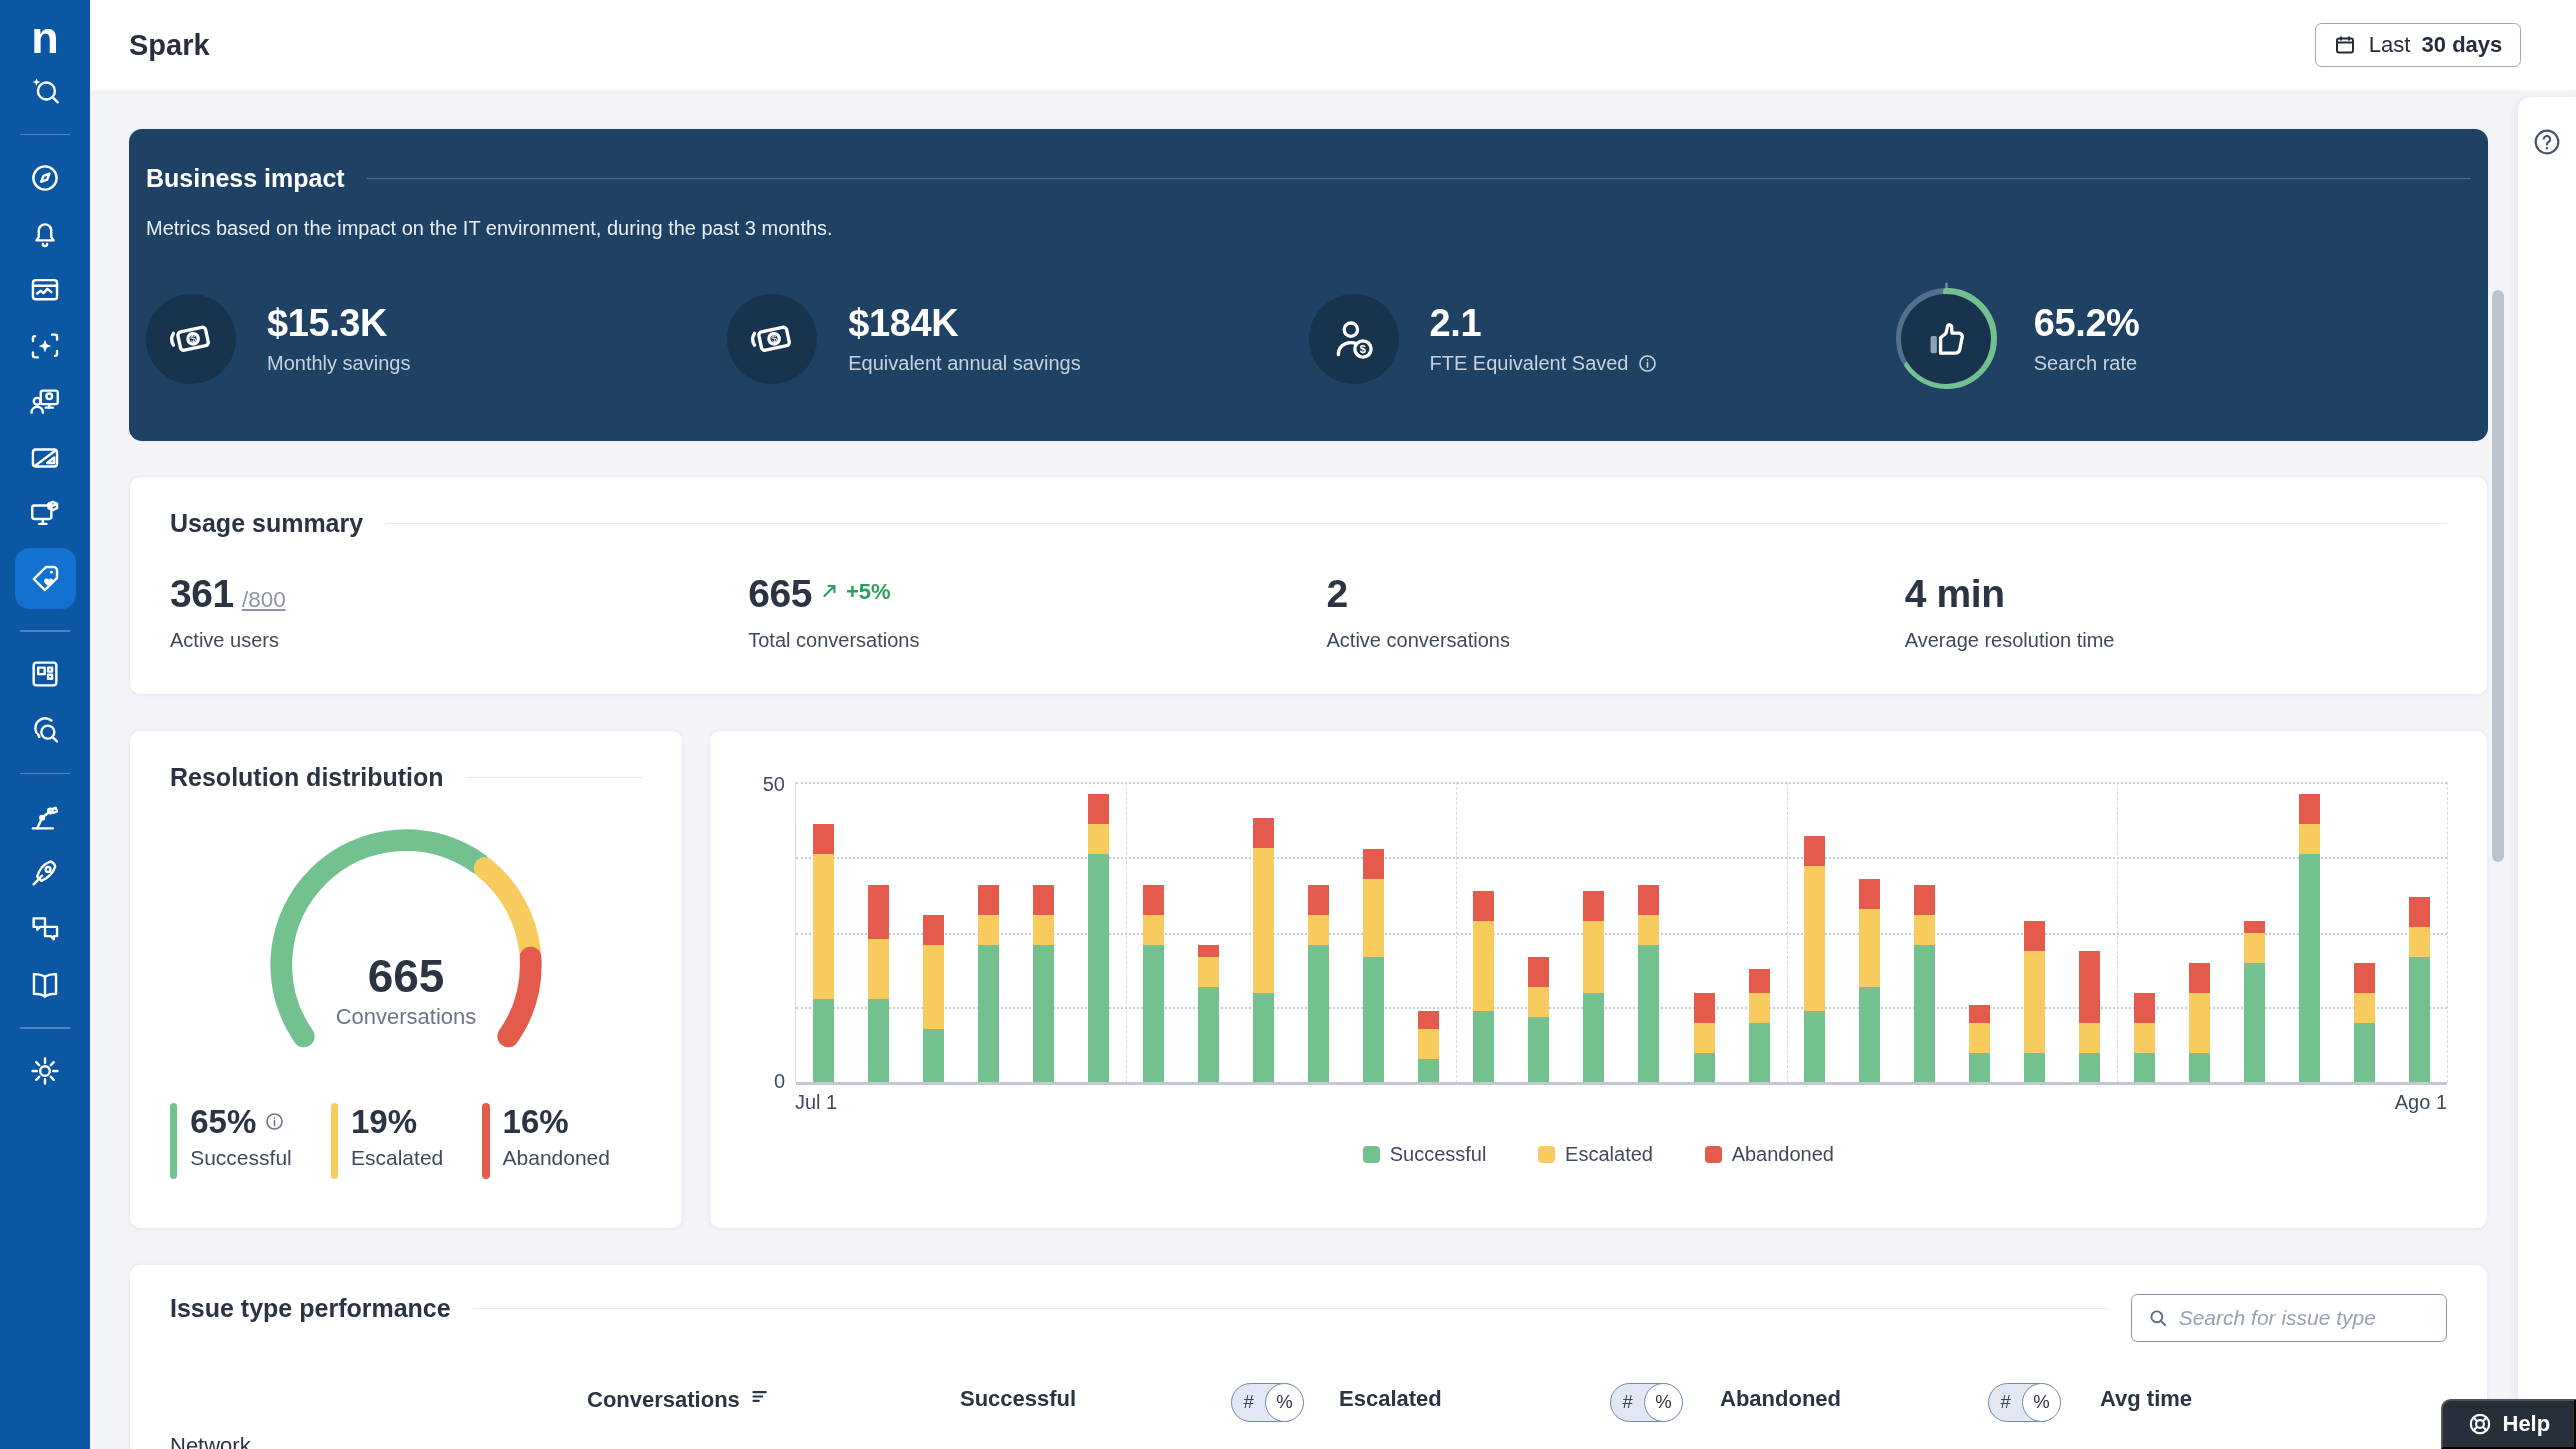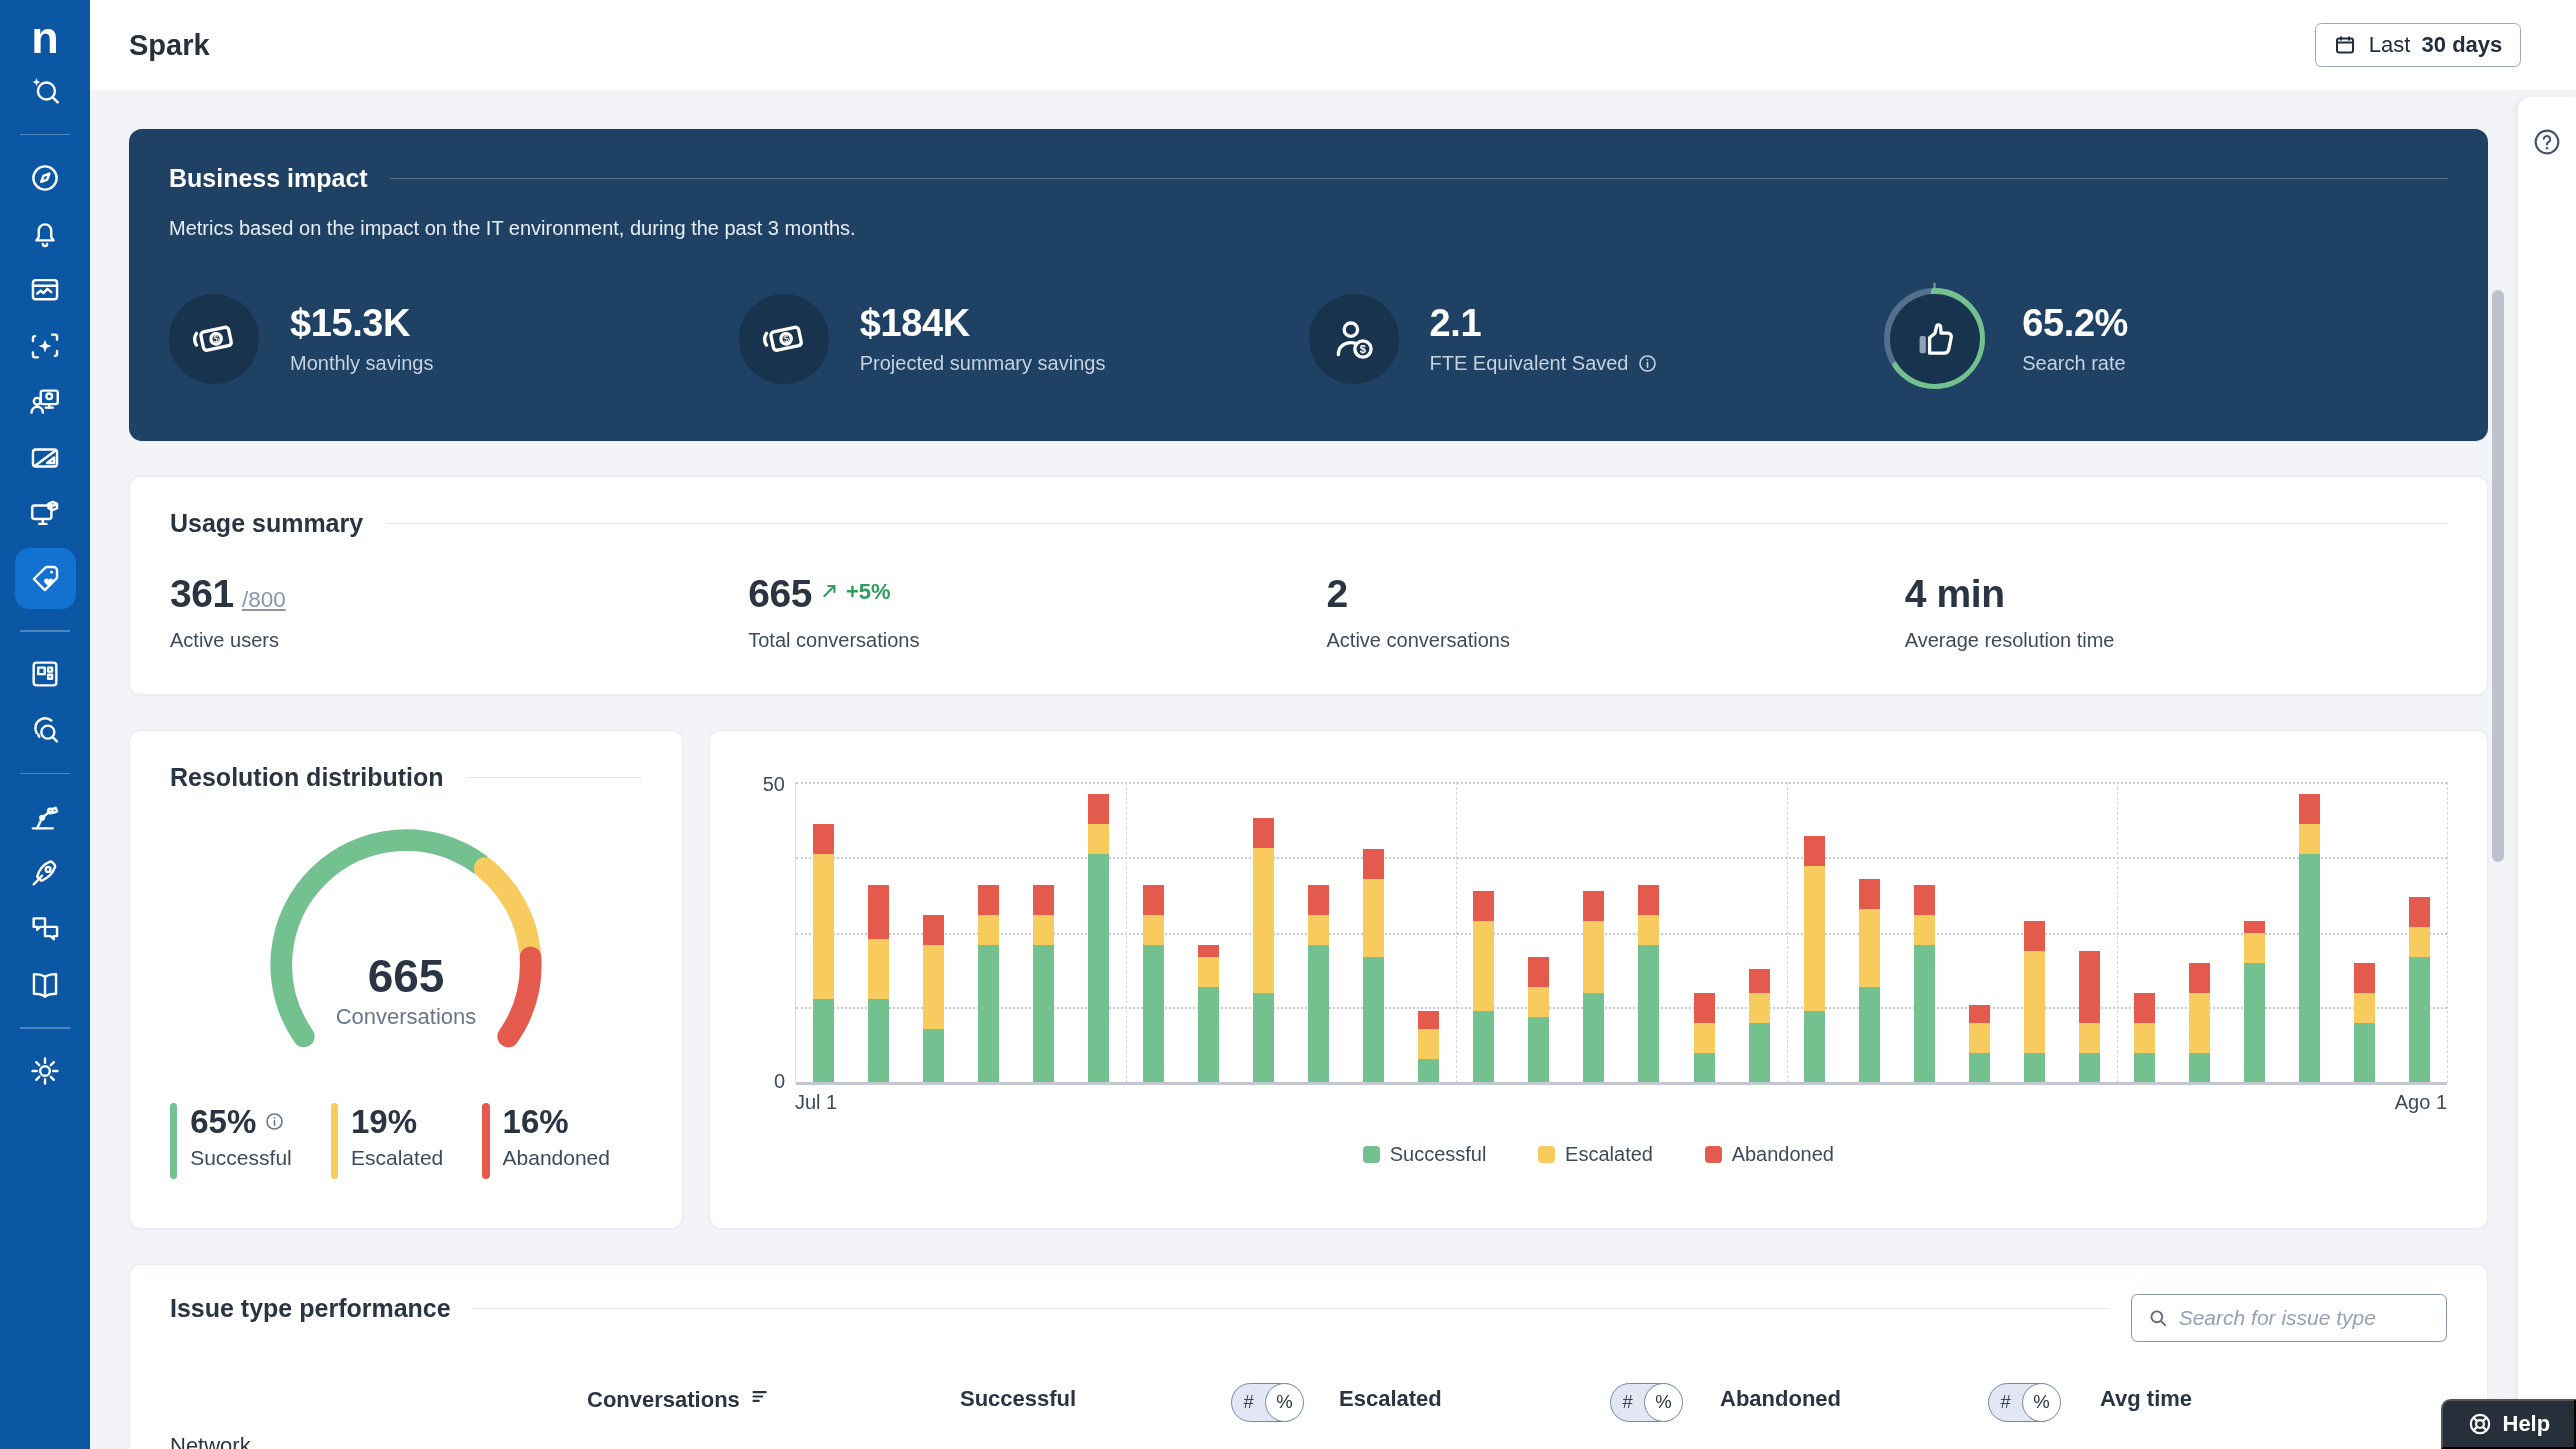--- a/index.html
+++ b/index.html
@@ -28,21 +28,21 @@
   .scrollthumb { position:absolute; left:2492px; top:290px; width:12px; height:572px; background:#BDC3CD; border-radius:6.4px; z-index:25; cursor:grab; }
 
   
   .main { position:absolute; left:129px; top:129px; width:2359px; }
   .card { background:#fff; border:0.8px solid #E9ECF2; border-radius:11.3px; box-shadow:0 0.8px 2.4px rgba(16,24,40,0.04); }
   .titlerow { display:flex; align-items:center; gap:22.5px; }
   .titlerow h2 { font-size:25px; font-weight:700; color:#2B3442; white-space:nowrap; }
   .rule { flex:1; height:1.6px; background:#E4E7EF; }
 
   
-  .impact { width:2359px; height:312px; background:#1E4164; border-radius:13px; padding:35px 40px; border:none; }
+  .impact { width:2359px; height:312px; background:#1E4164; border-radius:13px; padding:35px 17px; border:none; }
   .impact .titlerow h2 { color:#fff; }
   .impact .rule { background:rgba(255,255,255,0.25); }
   .impact .subtitle { margin-top:24px; font-size:20px; color:#E8EEF5; }
   .metrics { display:flex; margin-top:42px; }
   .metric { flex:1; display:flex; align-items:center; gap:31px; }
   .mcircle { width:90px; height:90px; border-radius:50%; background:#18334E; display:flex; align-items:center; justify-content:center; flex:none; }
   .mcircle svg { width:50px; height:50px; stroke:#fff; fill:none; stroke-width:1.6; stroke-linecap:round; stroke-linejoin:round; }
   .ringwrap { position:relative; width:113px; height:113px; flex:none; display:flex; align-items:center; justify-content:center; }
   .ringwrap .mcircle { position:relative; }
   .ringsvg { position:absolute; inset:0; }
@@ -295,21 +295,21 @@
                 <g transform="rotate(-12 12 12)">
                   <rect x="6.2" y="7.6" width="13.6" height="9" rx="1.6"></rect>
                   <circle cx="13" cy="12.1" r="2.5"></circle>
                   <text x="13" y="13.7" font-size="4.6" fill="#fff" stroke="none" text-anchor="middle" font-family="Liberation Sans, sans-serif">$</text>
                 </g>
                 <path d="M3.6 9.3c-1.1 1.7-1.1 3.9 0 5.6"></path>
               </svg>
           </div>
           <div>
             <div class="mval">$184K</div>
-            <div class="mlabel">Projected summary savings</div>
+            <div class="mlabel">Equivalent annual savings</div>
           </div>
         </div>
         <div class="metric">
           <div class="mcircle">
             <svg viewBox="0 0 24 24">
                 <circle cx="10.5" cy="7.5" r="3.2"></circle>
                 <path d="M4.5 19.5c0-3.6 2.7-5.8 6-5.8 1 0 1.9.2 2.7.6"></path>
                 <circle cx="16.3" cy="16.8" r="3.9" fill="#18334E"></circle>
                 <text x="16.3" y="18.6" font-size="5.4" fill="#fff" stroke="none" text-anchor="middle" font-weight="bold" font-family="Liberation Sans, sans-serif">$</text>
               </svg>

